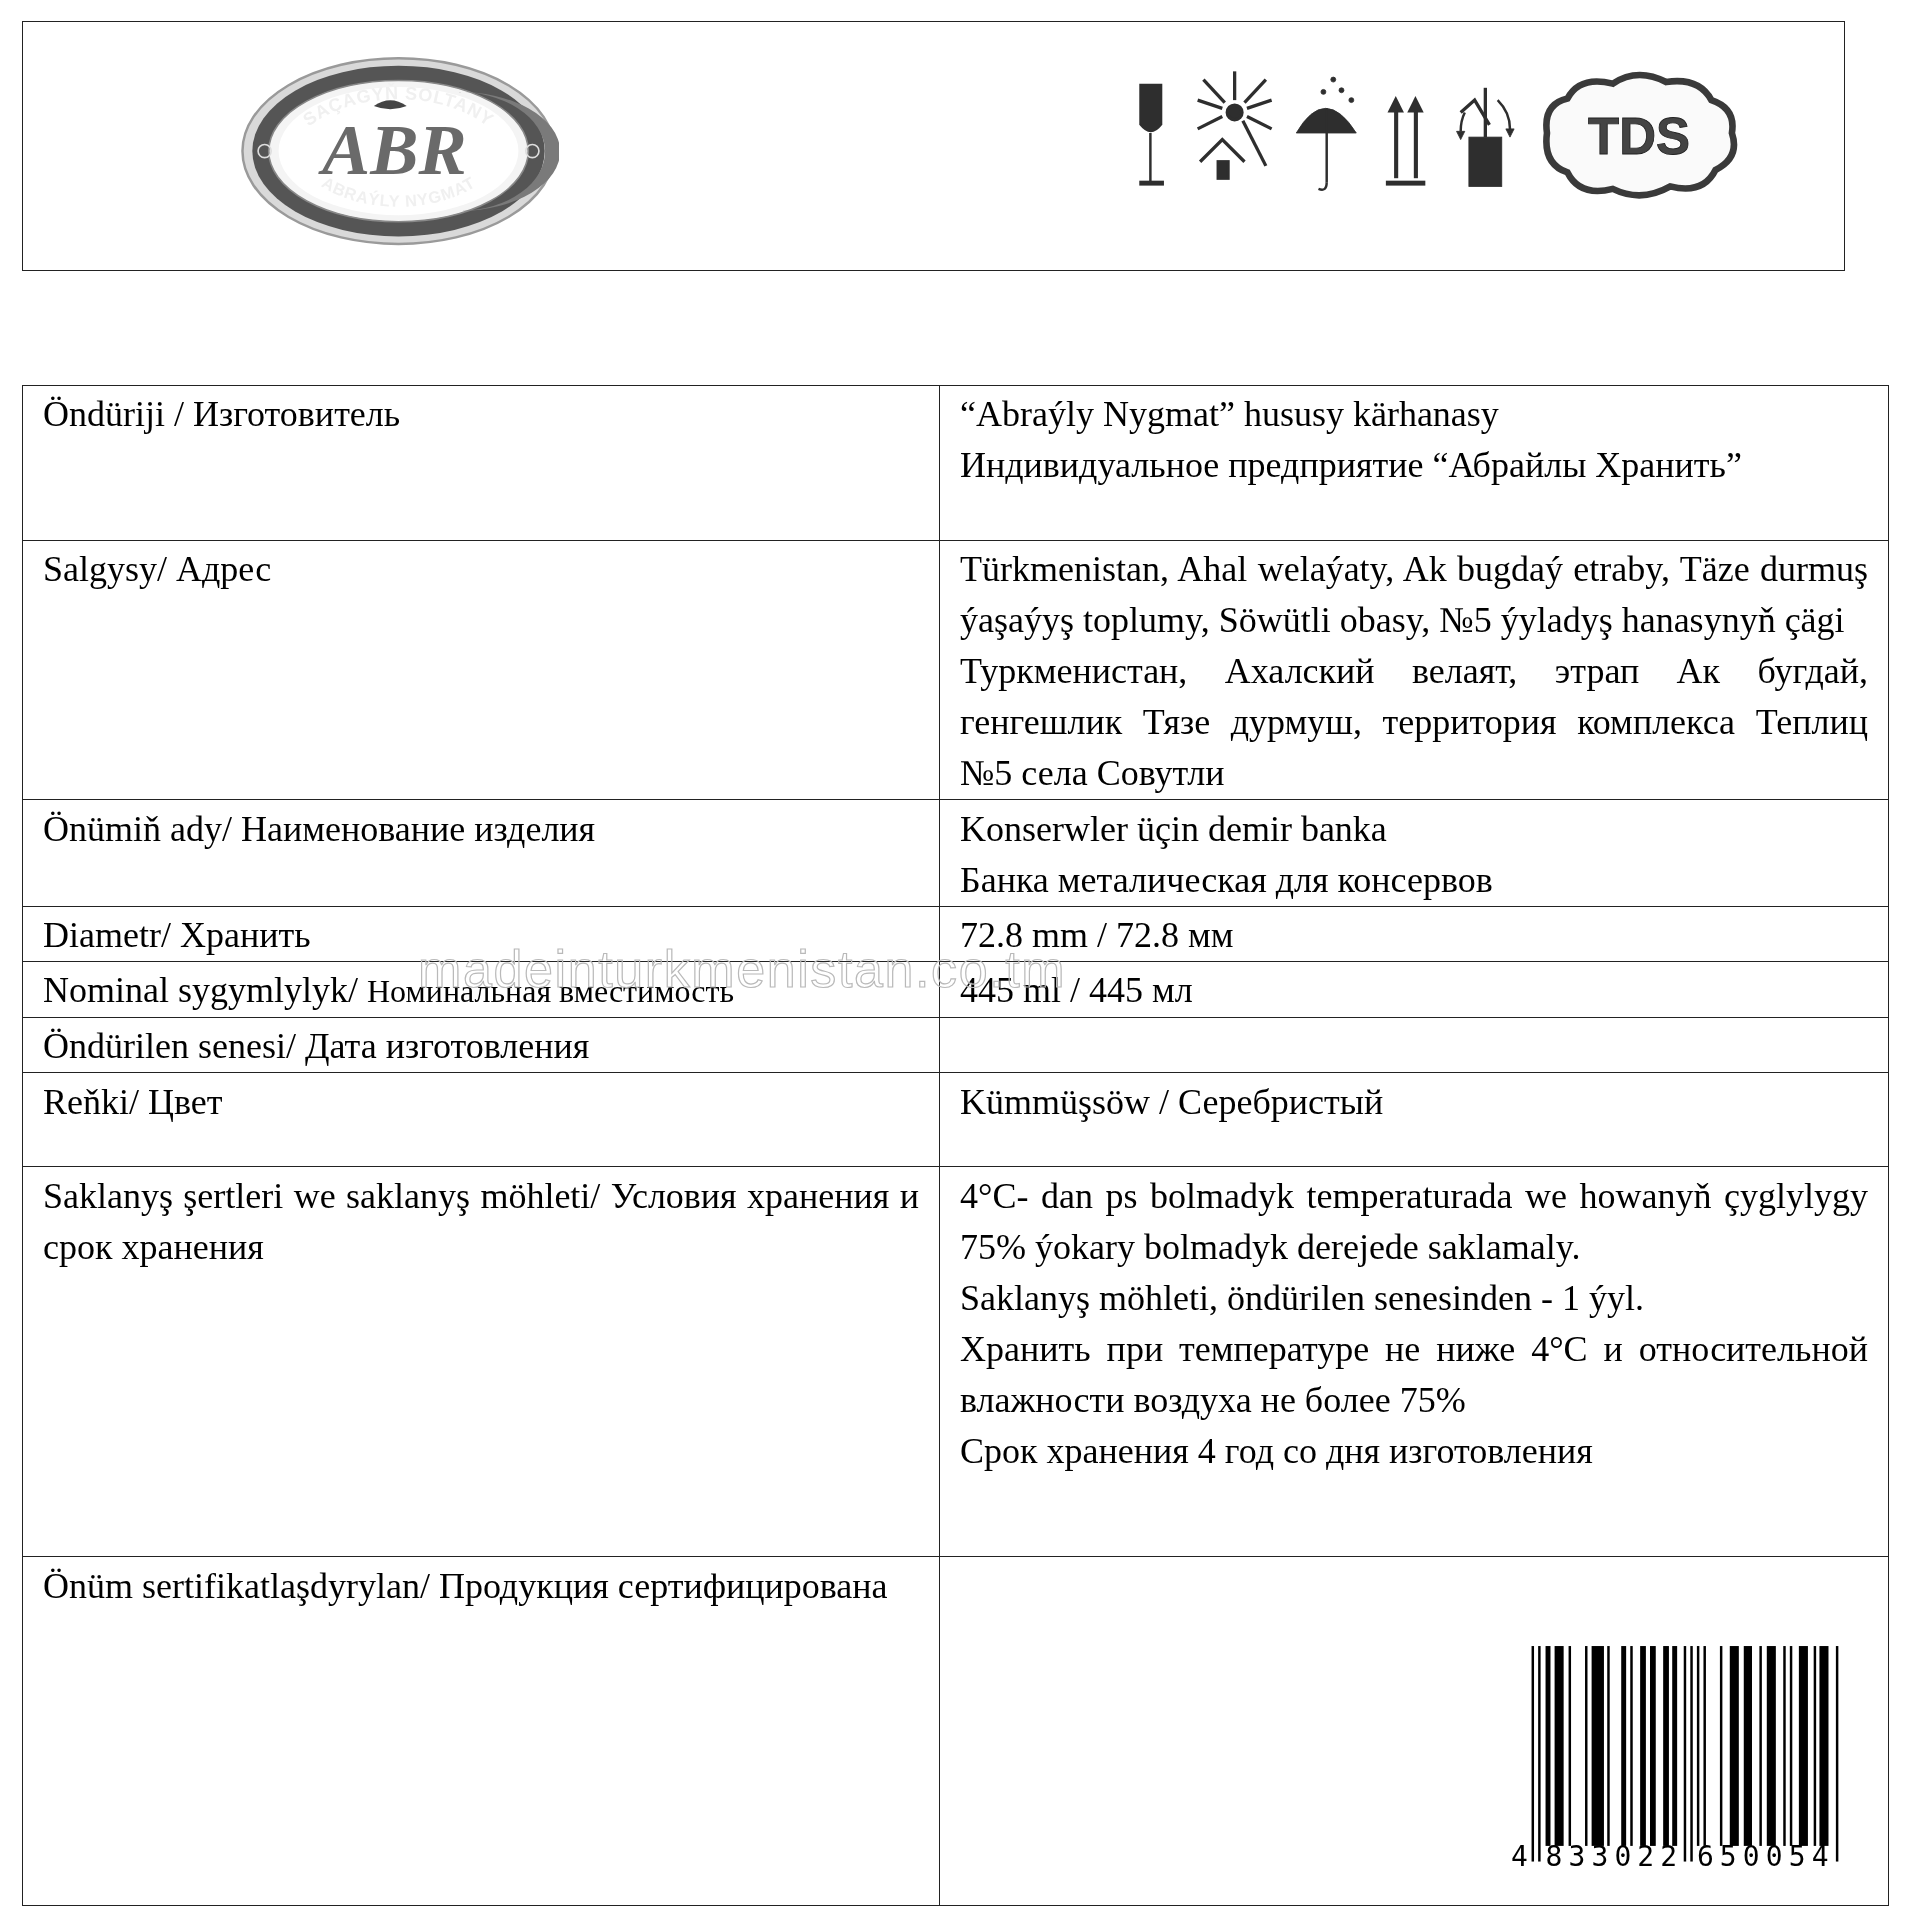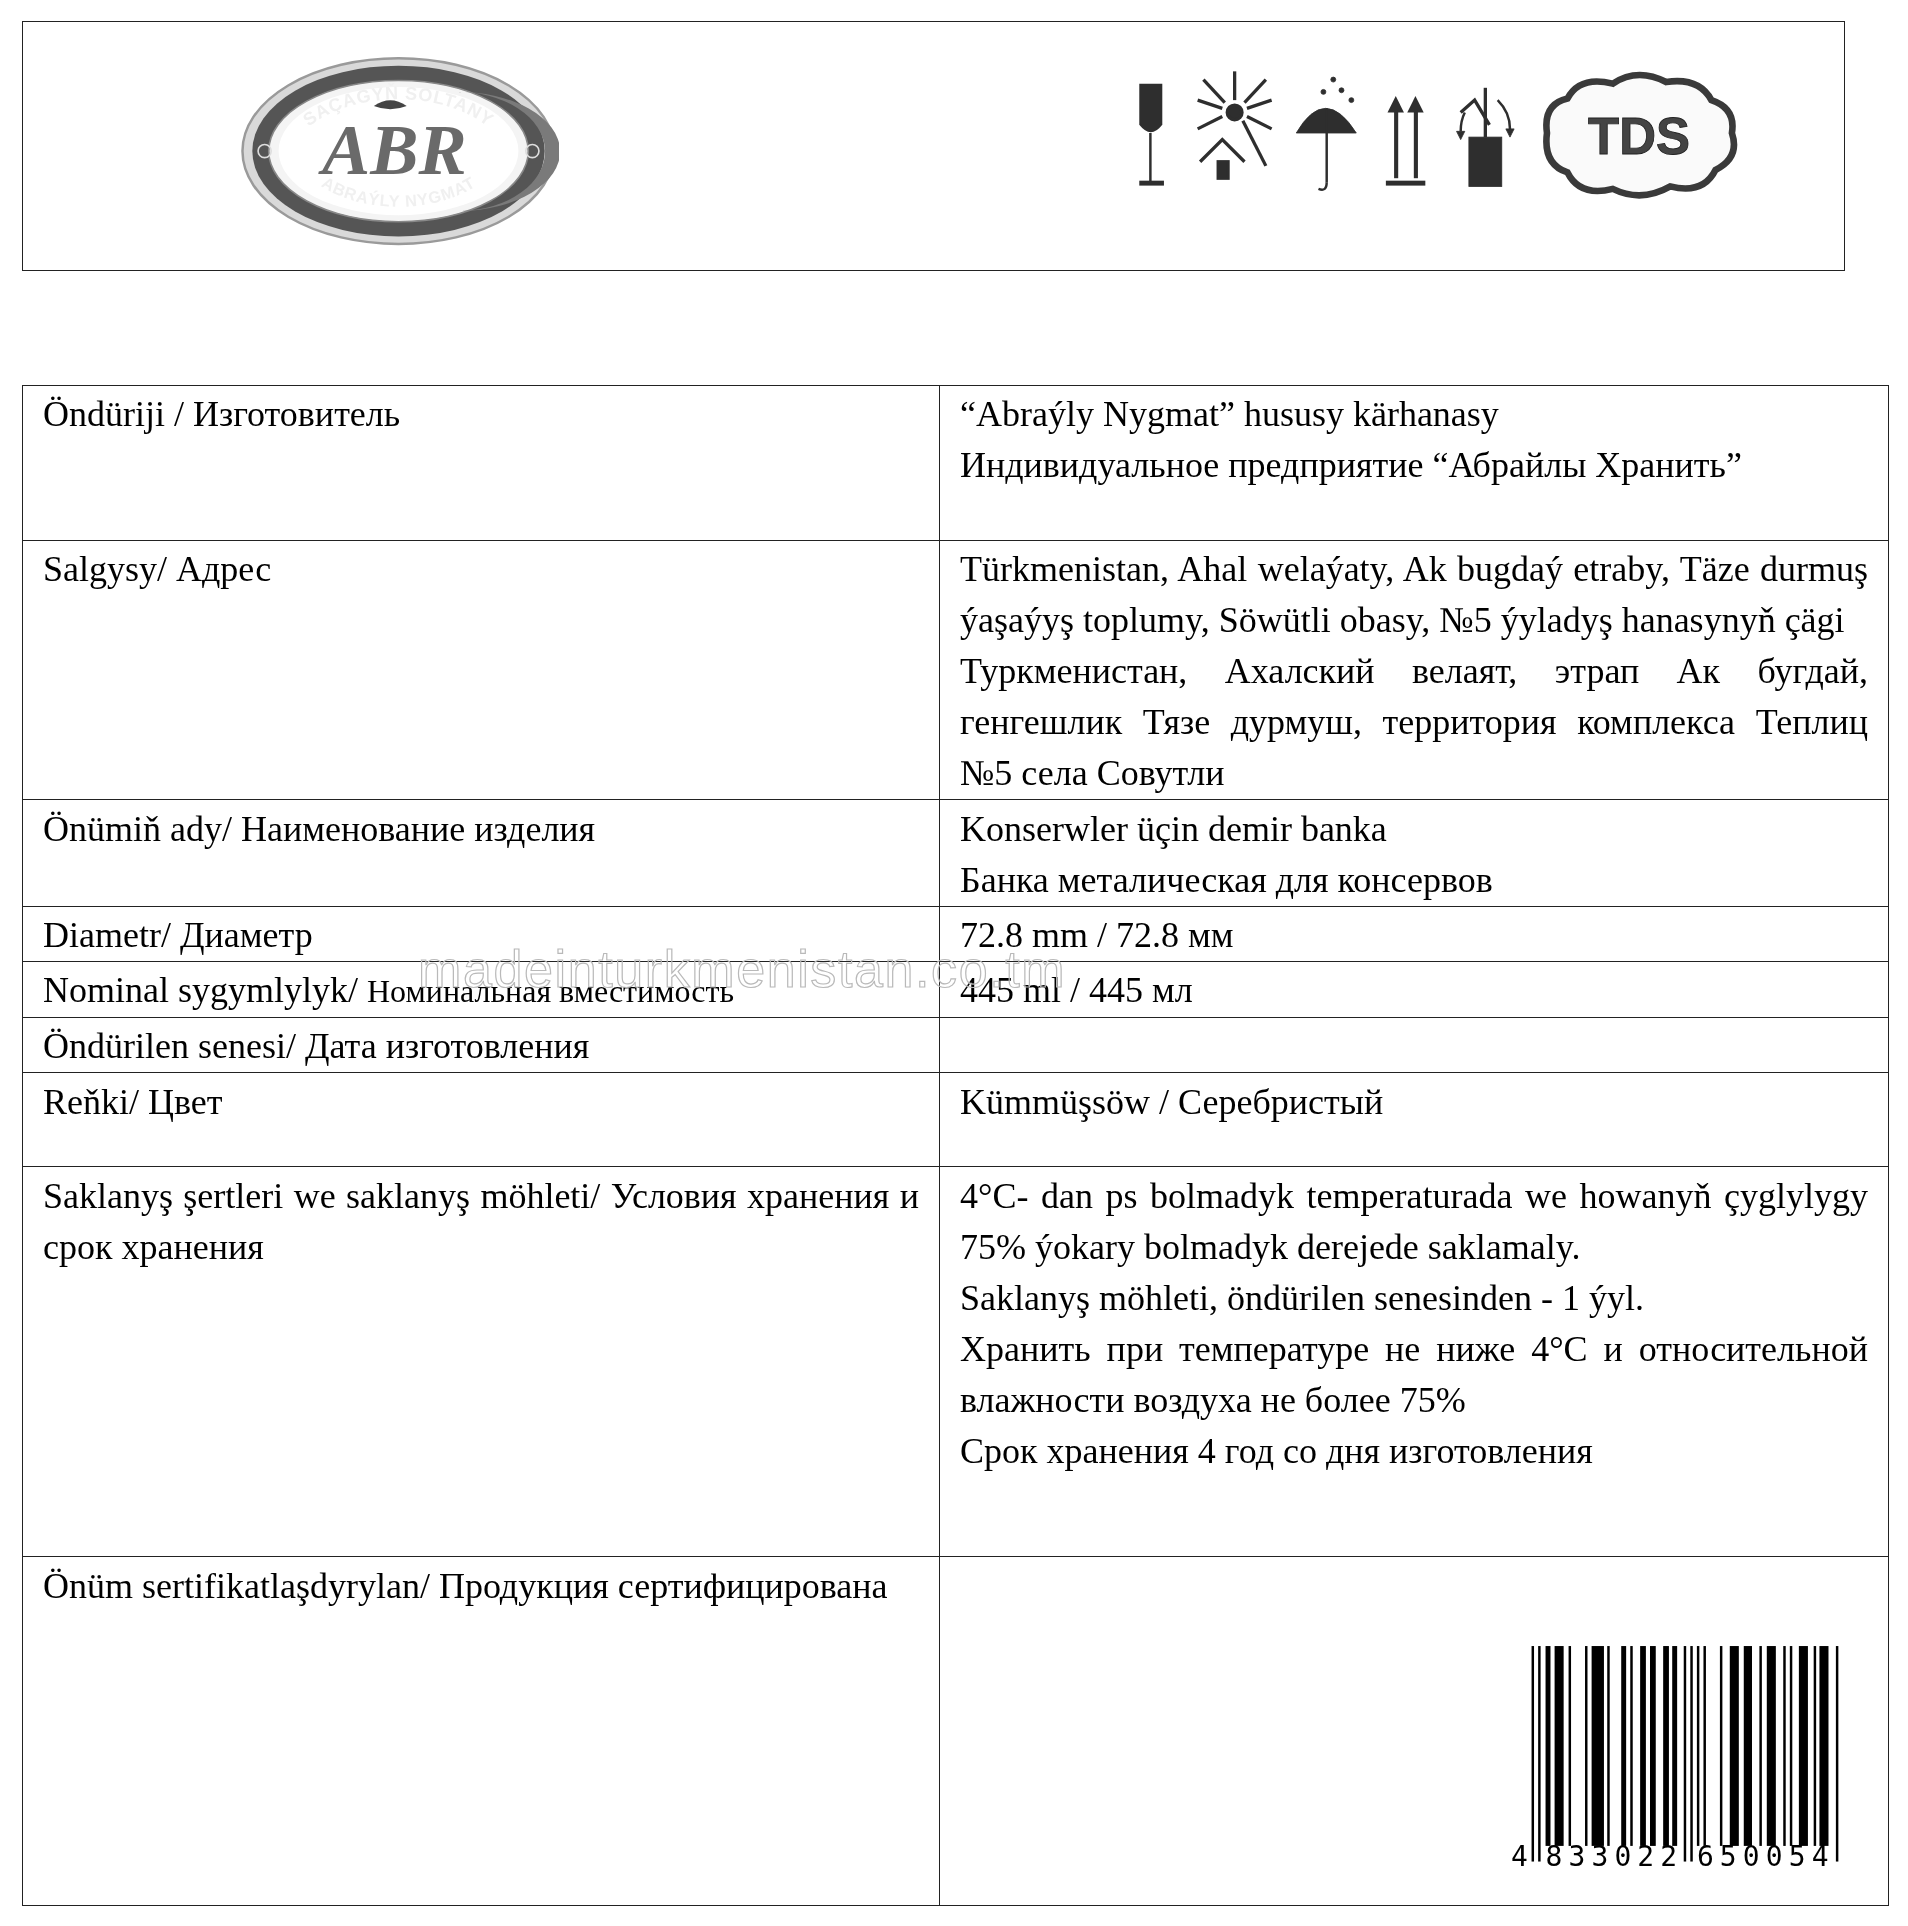--- a/index.html
+++ b/index.html
@@ -138,21 +138,21 @@
     </td>
   </tr>
   <tr style="height:95px">
     <td class="label">Önümiň ady/ Наименование изделия</td>
     <td>
       <span class="line">Konserwler üçin demir banka</span>
       <span class="line">Банка металическая для консервов</span>
     </td>
   </tr>
   <tr style="height:50px">
-    <td class="label">Diametr/ Диаметр</td>
+    <td class="label">Diametr/ Хранить</td>
     <td>72.8 mm / 72.8 мм</td>
   </tr>
   <tr style="height:49px">
     <td class="label">
       <span>Nominal sygymlylyk/ </span><span class="lbl-small">Номинальная вместимость</span>
     </td>
     <td>445 ml / 445 мл</td>
   </tr>
   <tr style="height:49px">
     <td class="label">Öndürilen senesi/ Дата изготовления</td>

